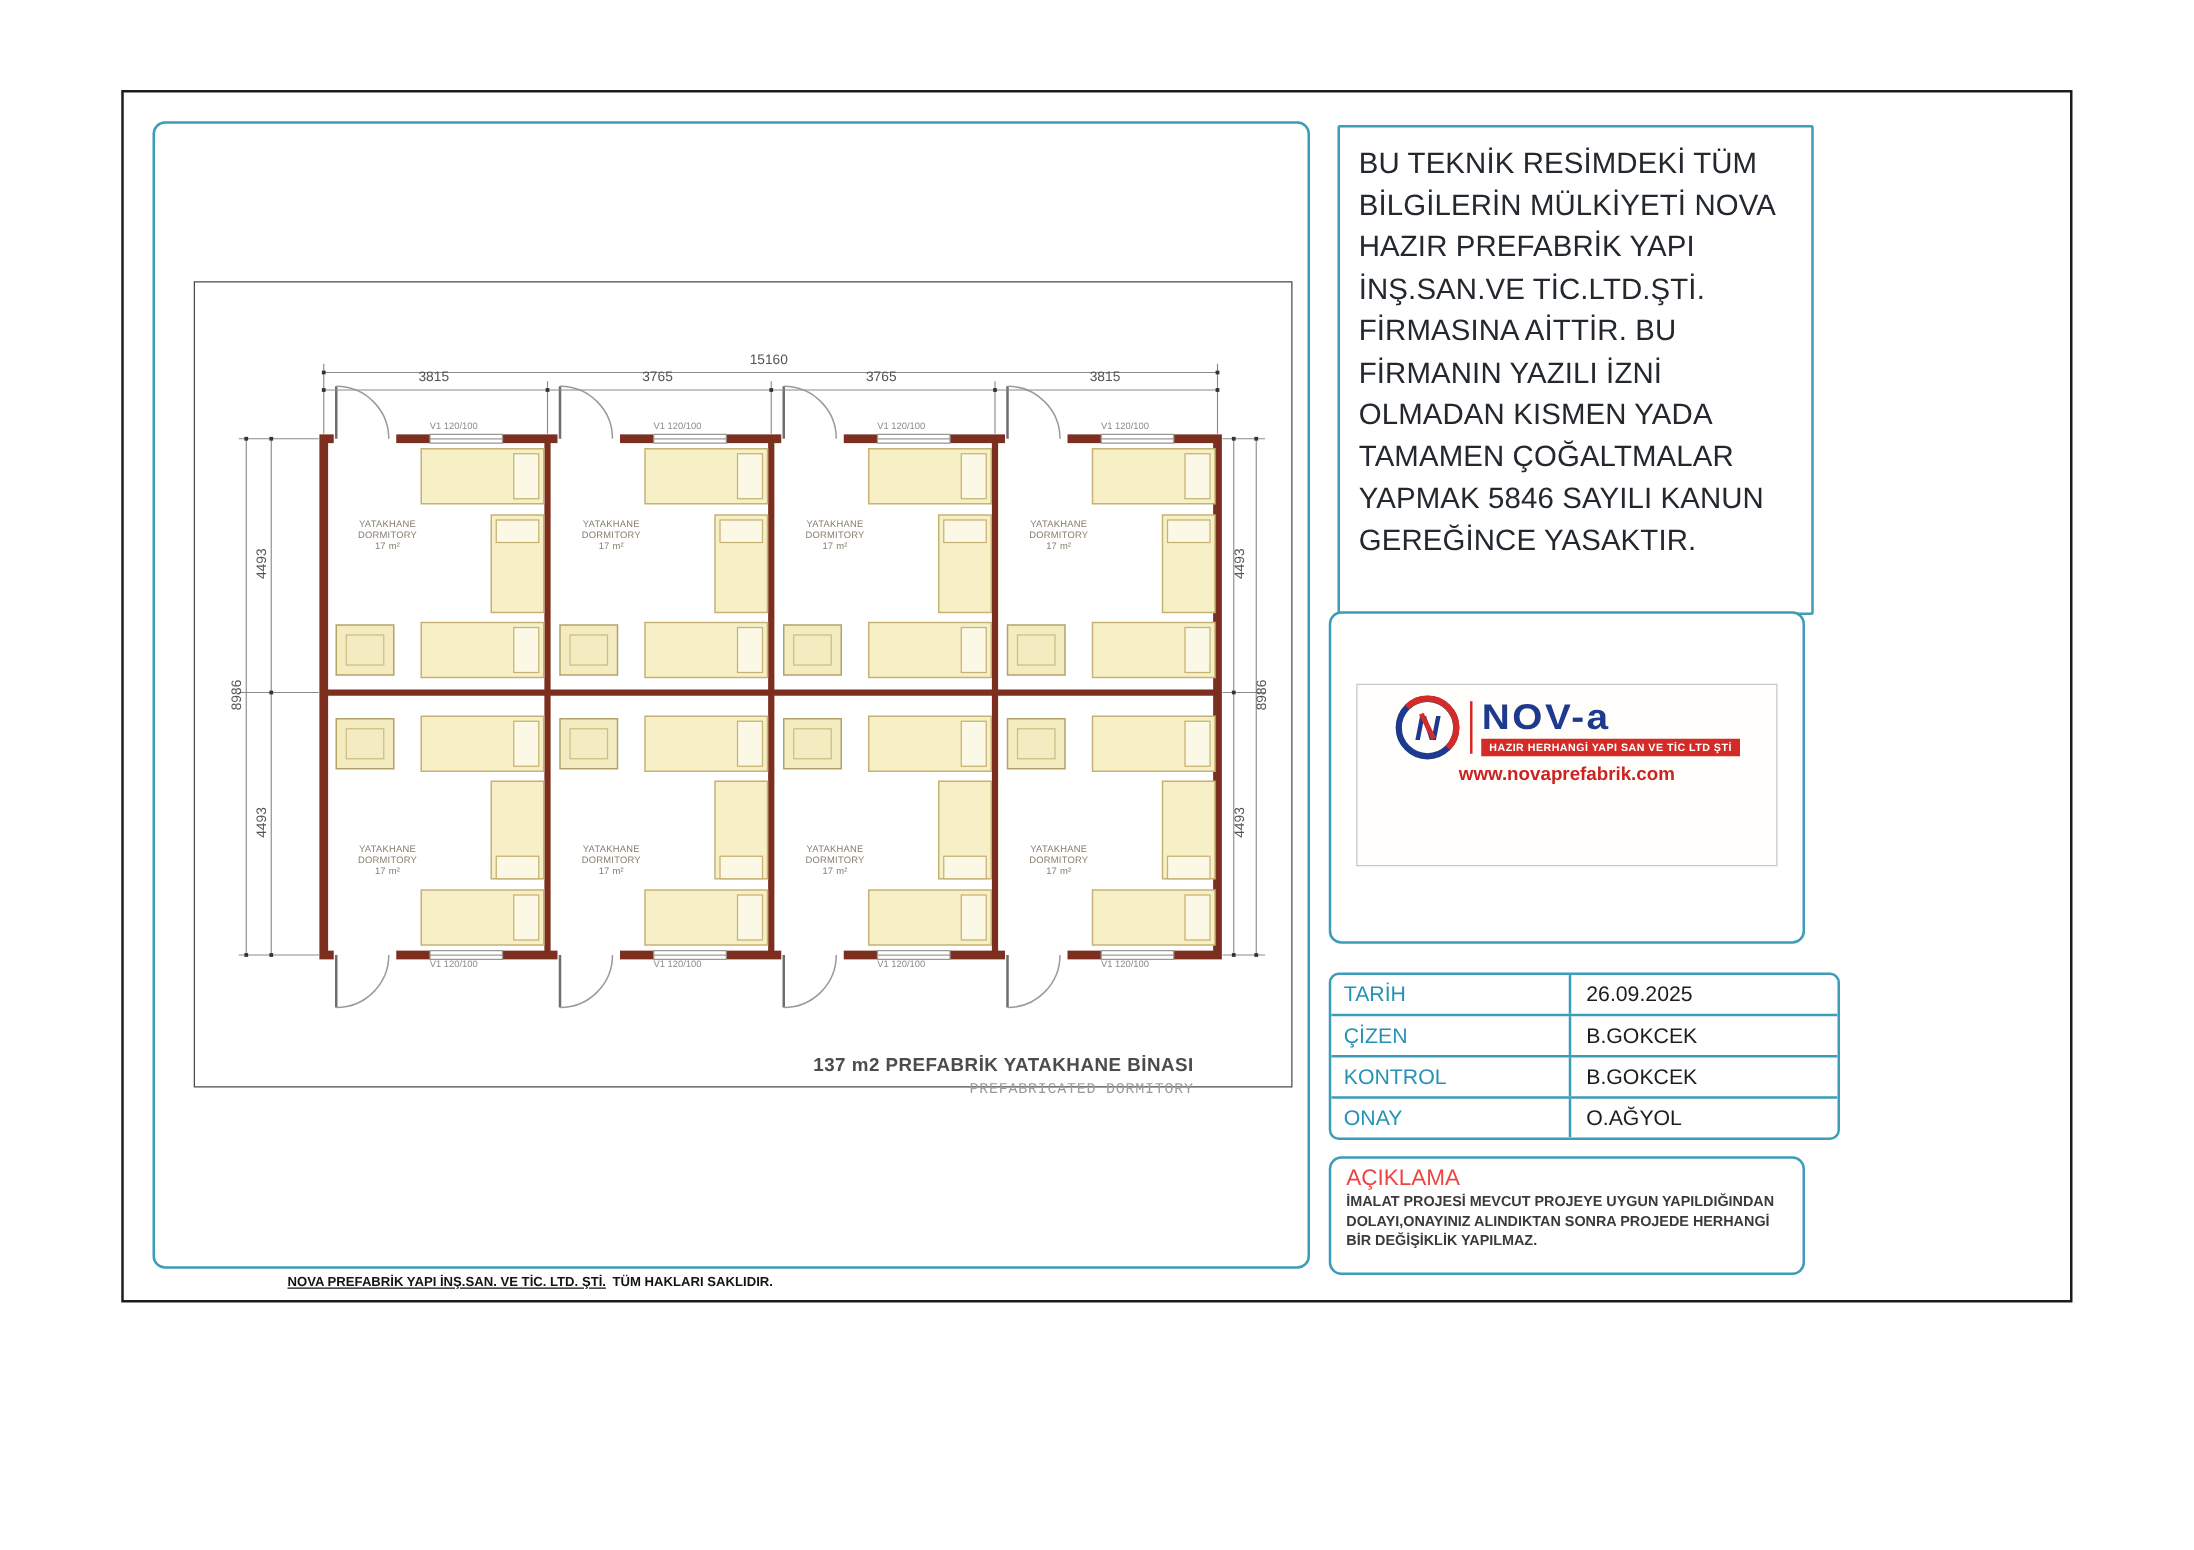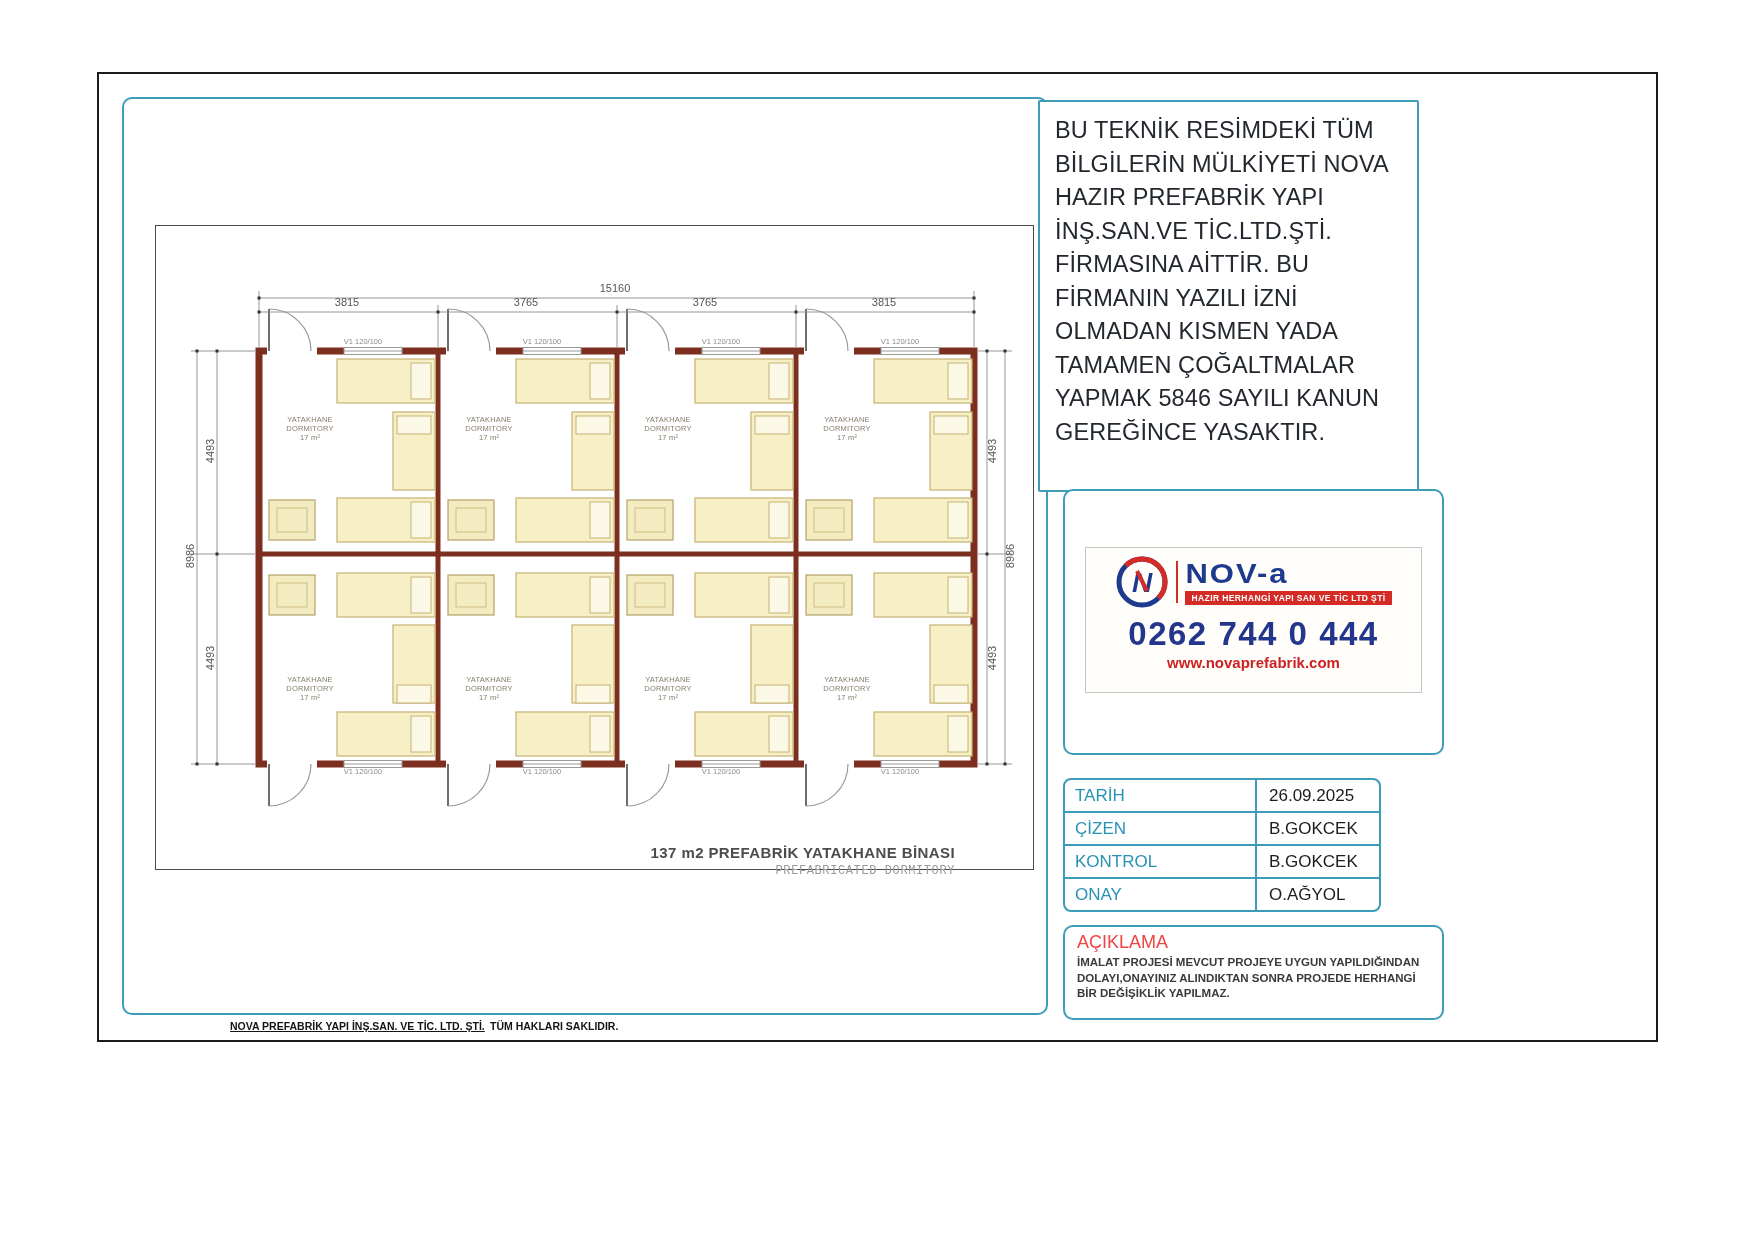--- a/index.html
+++ b/index.html
@@ -16,33 +16,33 @@
   .plan-svg{left:156px;top:226px;}
   
   .dim-label{position:absolute;font-size:11px;color:#555;white-space:nowrap;transform:translate(-50%,-50%);}
   .dim-label.rot{transform:translate(-50%,-50%) rotate(-90deg);}
   .v1-label{position:absolute;font-size:7.5px;color:#8c8c8c;white-space:nowrap;transform:translate(-50%,-50%);}
   .room-label{position:absolute;text-align:center;font-size:7.5px;line-height:9px;color:#867d6c;transform:translate(-50%,-50%);letter-spacing:.2px;}
   .plan-title{position:absolute;right:800px;top:844px;text-align:right;}
   .plan-title .t1{font-size:15px;font-weight:bold;color:#4c4c4c;letter-spacing:.4px;white-space:nowrap;}
   .plan-title .t2{font-size:12px;color:#9a9a9a;letter-spacing:.6px;margin-top:3px;white-space:nowrap;font-family:Liberation Mono, monospace;}
   
-  .legal-box{left:1038px;top:100px;width:381px;height:392px;border:2px solid #3d9cb8;border-radius:2px;background:#fff;box-sizing:border-box;padding:12px 15px;}
+  .legal-box{left:1070px;top:100px;width:381px;height:392px;border:2px solid #3d9cb8;border-radius:2px;background:#fff;box-sizing:border-box;padding:12px 15px;}
   .legal-text{font-size:23.5px;line-height:33.5px;color:#23282e;letter-spacing:.1px;}
   .brand-box{left:1063px;top:489px;width:381px;height:266px;border:2px solid #3d9cb8;border-radius:10px;background:#fff;box-sizing:border-box;}
   .brand-banner{left:1085px;top:547px;width:337px;height:146px;background:#fffefb;border:1px solid #c6c6c6;box-sizing:border-box;
     display:flex;flex-direction:column;align-items:center;padding-top:6px;}
   .brand-row{display:flex;align-items:center;gap:7px;height:56px;}
   .brand-divider{width:2px;height:42px;background:#d42b27;}
   .brand-wordmark{font-size:31px;font-weight:800;color:#1d3a8f;letter-spacing:2px;line-height:30px;transform:scaleY(.92);}
   .brand-tagline{background:#d42b27;color:#fff;font-size:8.5px;font-weight:bold;letter-spacing:.4px;padding:2px 6px;margin-top:2px;white-space:nowrap;}
   .brand-phone{font-size:33px;font-weight:800;color:#23368b;letter-spacing:1.5px;margin-top:5px;white-space:nowrap;}
   .brand-website{font-size:15px;font-weight:bold;color:#cc2222;margin-top:1px;white-space:nowrap;}
   
-  .title-block{left:1063px;top:778px;width:318px;height:134px;border:2px solid #3d9cb8;border-radius:8px;background:#fff;
+  .title-block{left:1063px;top:778px;width:409px;height:134px;border:2px solid #3d9cb8;border-radius:8px;background:#fff;
     box-sizing:border-box;overflow:hidden;display:flex;flex-direction:column;}
   .tb-row{flex:1;display:flex;border-top:2px solid #3d9cb8;}
   .tb-row:first-child{border-top:none;}
   .tb-label{width:192px;border-right:2px solid #3d9cb8;display:flex;align-items:center;padding-left:10px;
     color:#2792b5;font-size:17px;box-sizing:border-box;}
   .tb-value{flex:1;display:flex;align-items:center;padding-left:12px;color:#1a1d21;font-size:17px;}
   
   .remarks-box{left:1063px;top:925px;width:381px;height:95px;border:2px solid #3d9cb8;border-radius:10px;background:#fff;
     box-sizing:border-box;padding:5px 12px;}
   .remarks-heading{color:#ef4444;font-size:18px;margin-bottom:2px;}
@@ -232,21 +232,20 @@
       <path d="M 10.7,10.7 A 23 23 0 0 1 43.3,43.3" fill="none" stroke="#d42b27" stroke-width="5"></path>
       <text x="27" y="37" font-size="28" font-weight="bold" font-style="italic" fill="#1d3a8f" text-anchor="middle" font-family="Liberation Sans, sans-serif">N</text>
       <line x1="22" y1="16" x2="32" y2="36" stroke="#d42b27" stroke-width="4"></line>
     </svg>
     <div class="brand-divider"></div>
     <div>
       <div class="brand-wordmark">NOV-a</div>
       <div class="brand-tagline">HAZIR HERHANGİ YAPI SAN VE TİC LTD ŞTİ</div>
     </div>
   </div>
-  <div class="brand-phone">0262 744 0 444</div>
   <div class="brand-website">www.novaprefabrik.com</div>
 </div>
 
 <div class="abs title-block">
   <div class="tb-row">
     <div class="tb-label">TARİH</div>
     <div class="tb-value">26.09.2025</div>
   </div>
   <div class="tb-row">
     <div class="tb-label">ÇİZEN</div>

